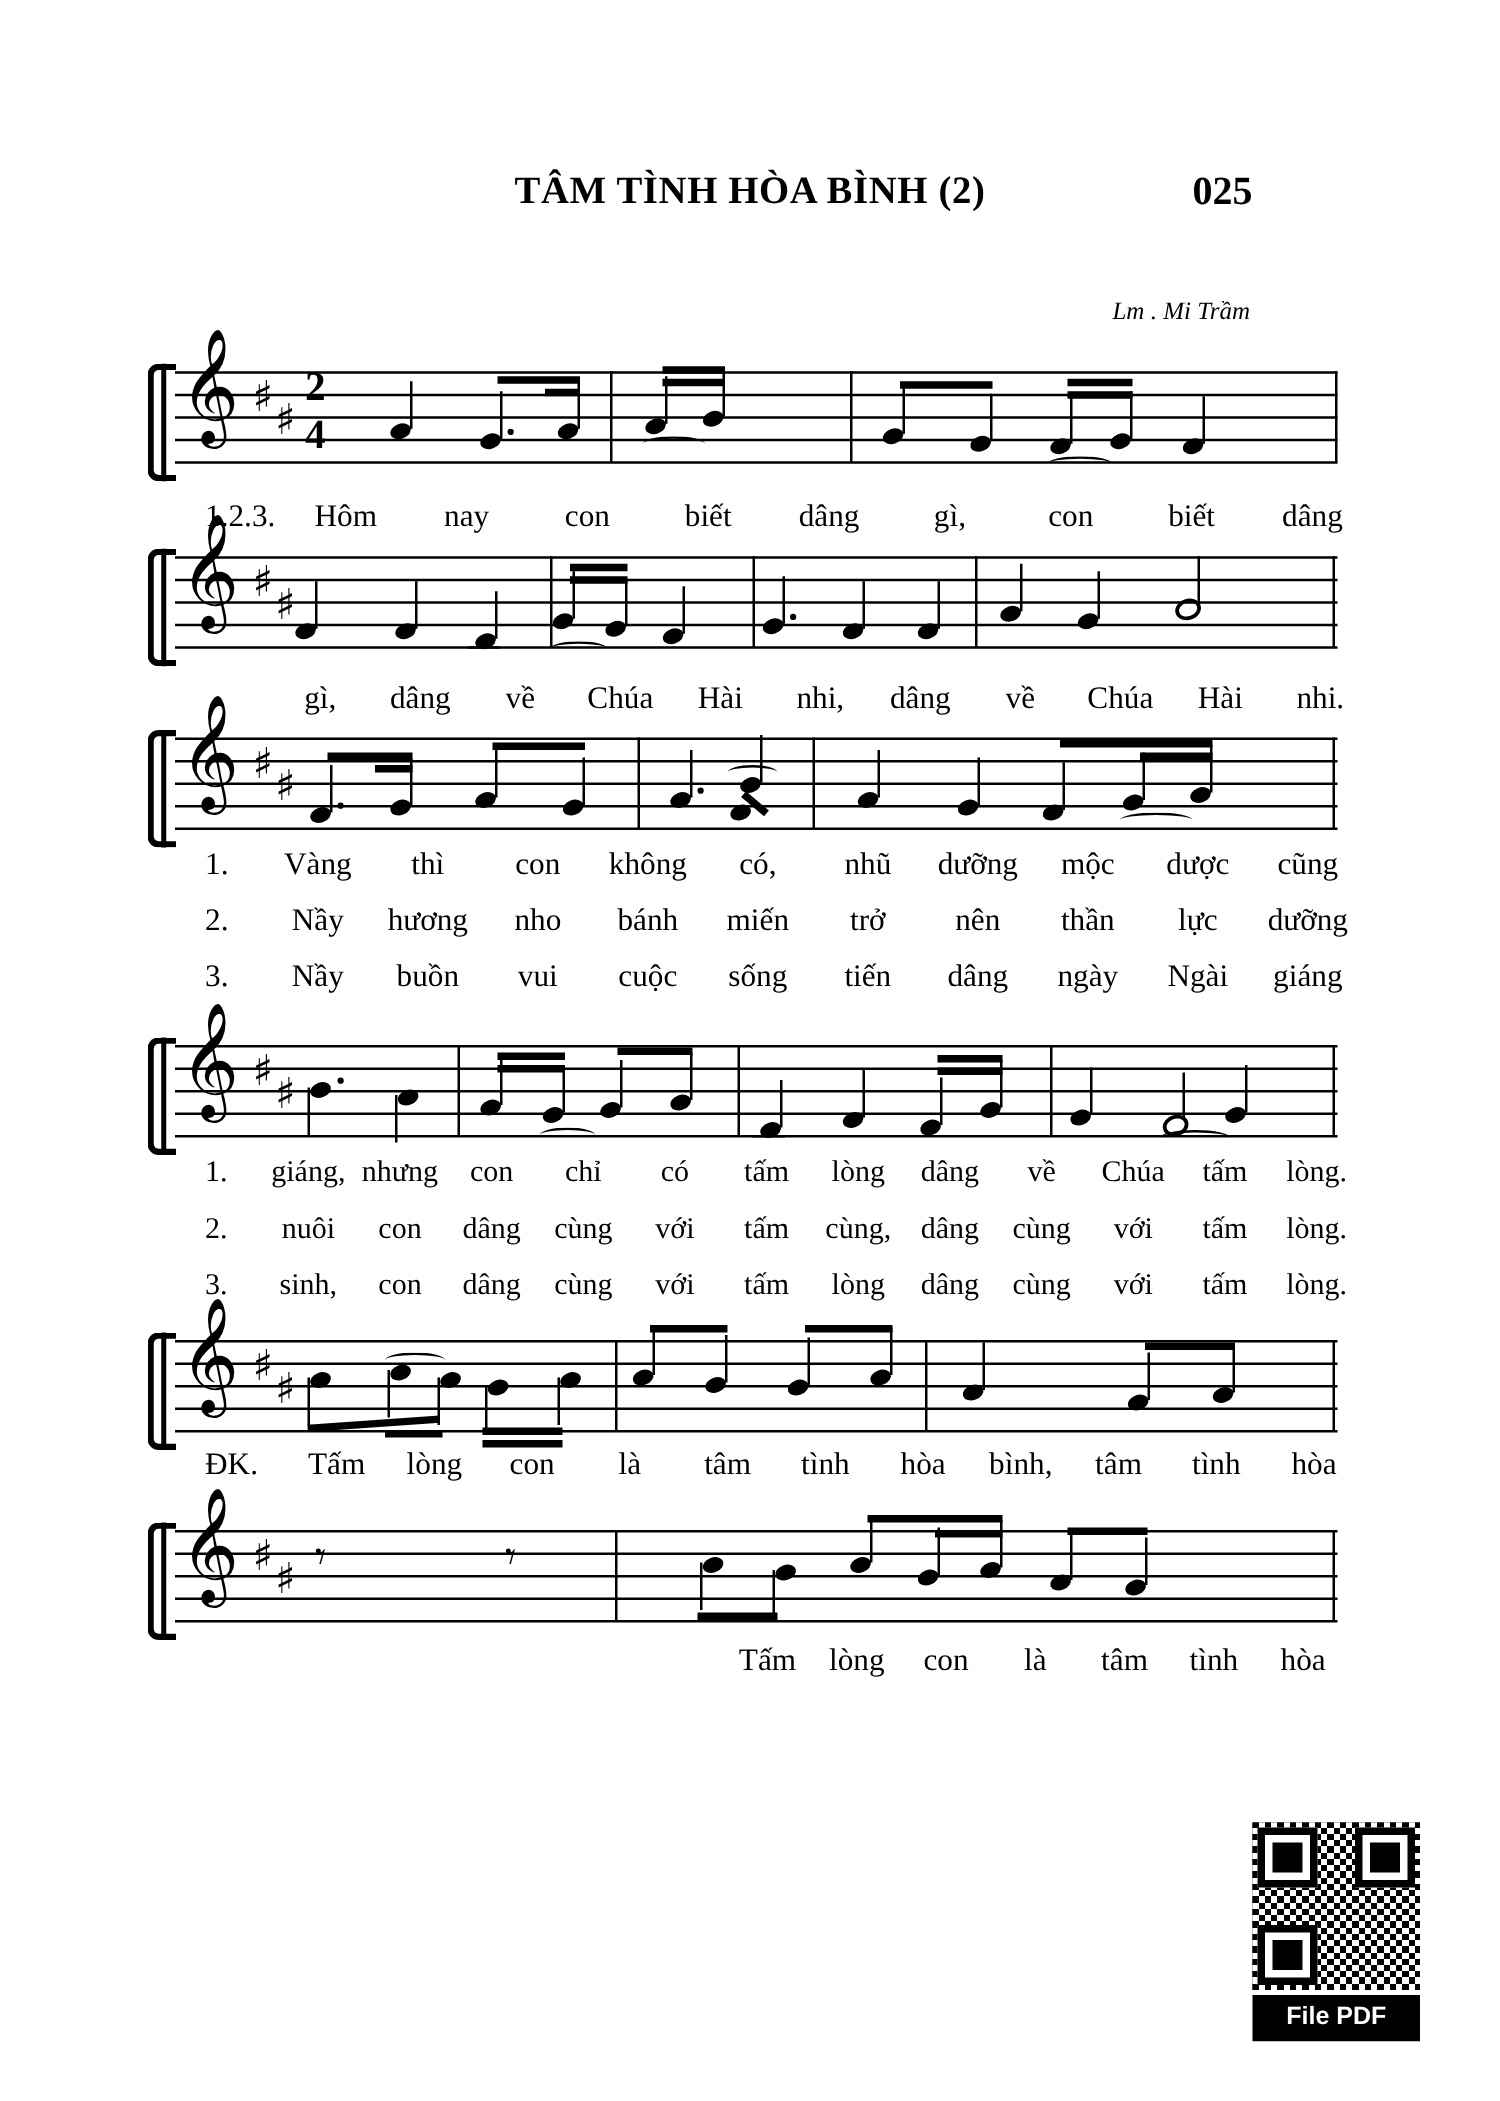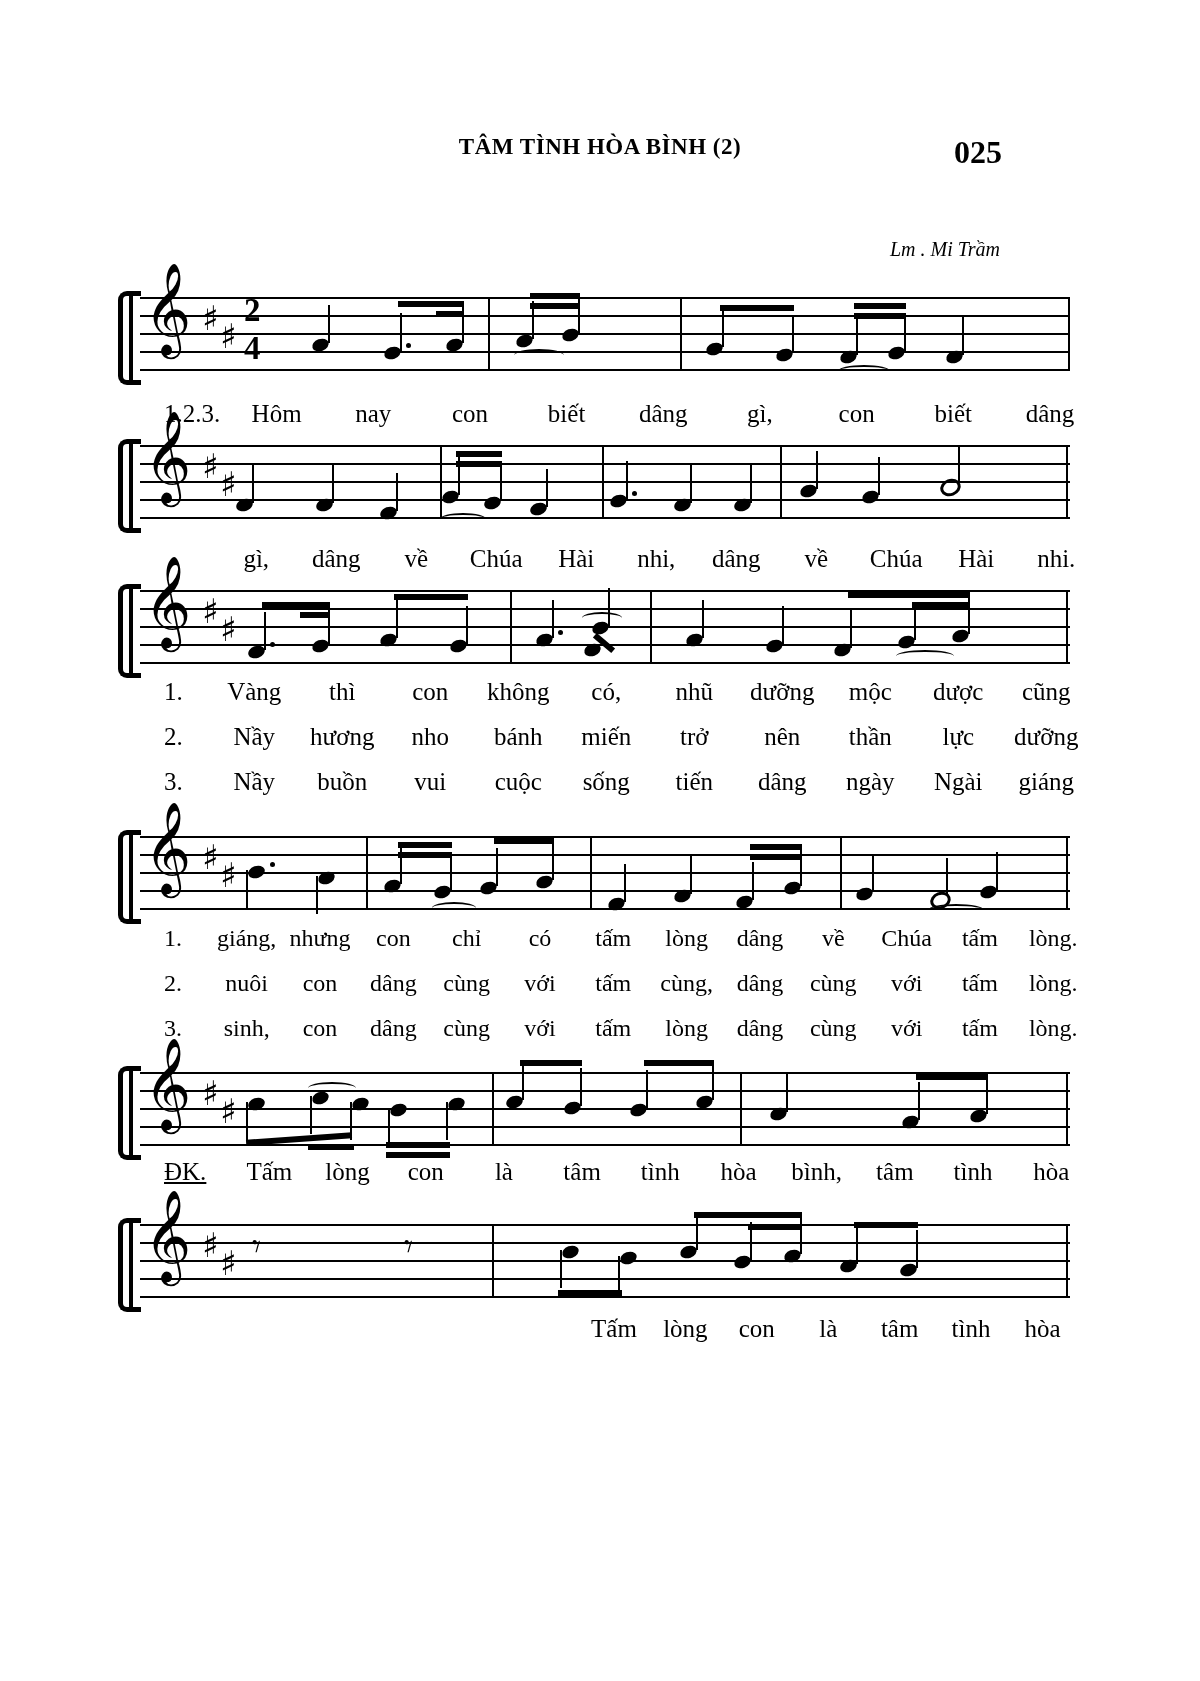--- a/index.html
+++ b/index.html
@@ -21,21 +21,21 @@
     inset: 0;
   }
 
   
   .title {
     position: absolute;
     top: 134px;
     left: 0;
     width: 1200px;
     text-align: center;
-    font-size: 23px;
+    font-size: 31px;
     font-weight: bold;
     font-family: "Liberation Serif", serif;
     letter-spacing: 0.5px;
   }
   .song-number {
     position: absolute;
     top: 134px;
     right: 198px;
     font-size: 32px;
     font-weight: bold;
@@ -677,21 +677,21 @@
         <div class="stem" style="left:646px; top:14px;"></div>
       <div class="nh" style="left:762px; top:56px;"></div>
         <div class="stem" style="left:778px; top:22px;"></div>
       <div class="nh" style="left:830px; top:50px;"></div>
         <div class="stem" style="left:846px; top:16px;"></div>
       <div class="beam" style="left:776px; top:14px; width:72px;"></div>
       <div class="endbar" style="left:926px;"></div>
     </div>
   </div>
   <div class="lyric-row" style="top:1158px;">
-    <span class="lead" style="width:60px;text-decoration:underline;">ĐK.</span>
+    <span class="lead" style="width:60px;">ĐK.</span>
     <span class="lyric-cells" style="display:inline-flex; width:860px; vertical-align:top;">
       <span>Tấm</span>
       <span>lòng</span>
       <span>con</span>
       <span>là</span>
       <span>tâm</span>
       <span>tình</span>
       <span>hòa</span>
       <span>bình,</span>
       <span>tâm</span>
@@ -747,14 +747,22 @@
       <span>lòng</span>
       <span>con</span>
       <span>là</span>
       <span>tâm</span>
       <span>tình</span>
       <span>hòa</span>
     </span>
   </div>
 
 
+  <div class="qr-block">
+    <div class="qr">
+      <div class="finder f1"></div>
+      <div class="finder f2"></div>
+      <div class="finder f3"></div>
+    </div>
+    <div class="qr-label">File PDF</div>
+  </div>
 
 </div>
 
 </body></html>

